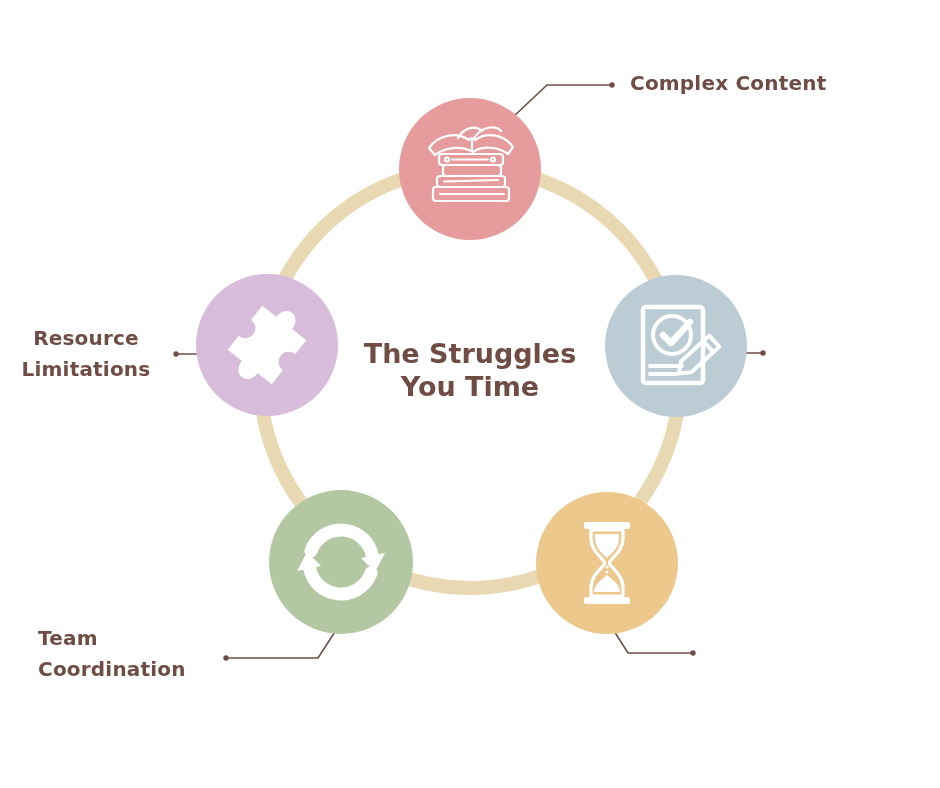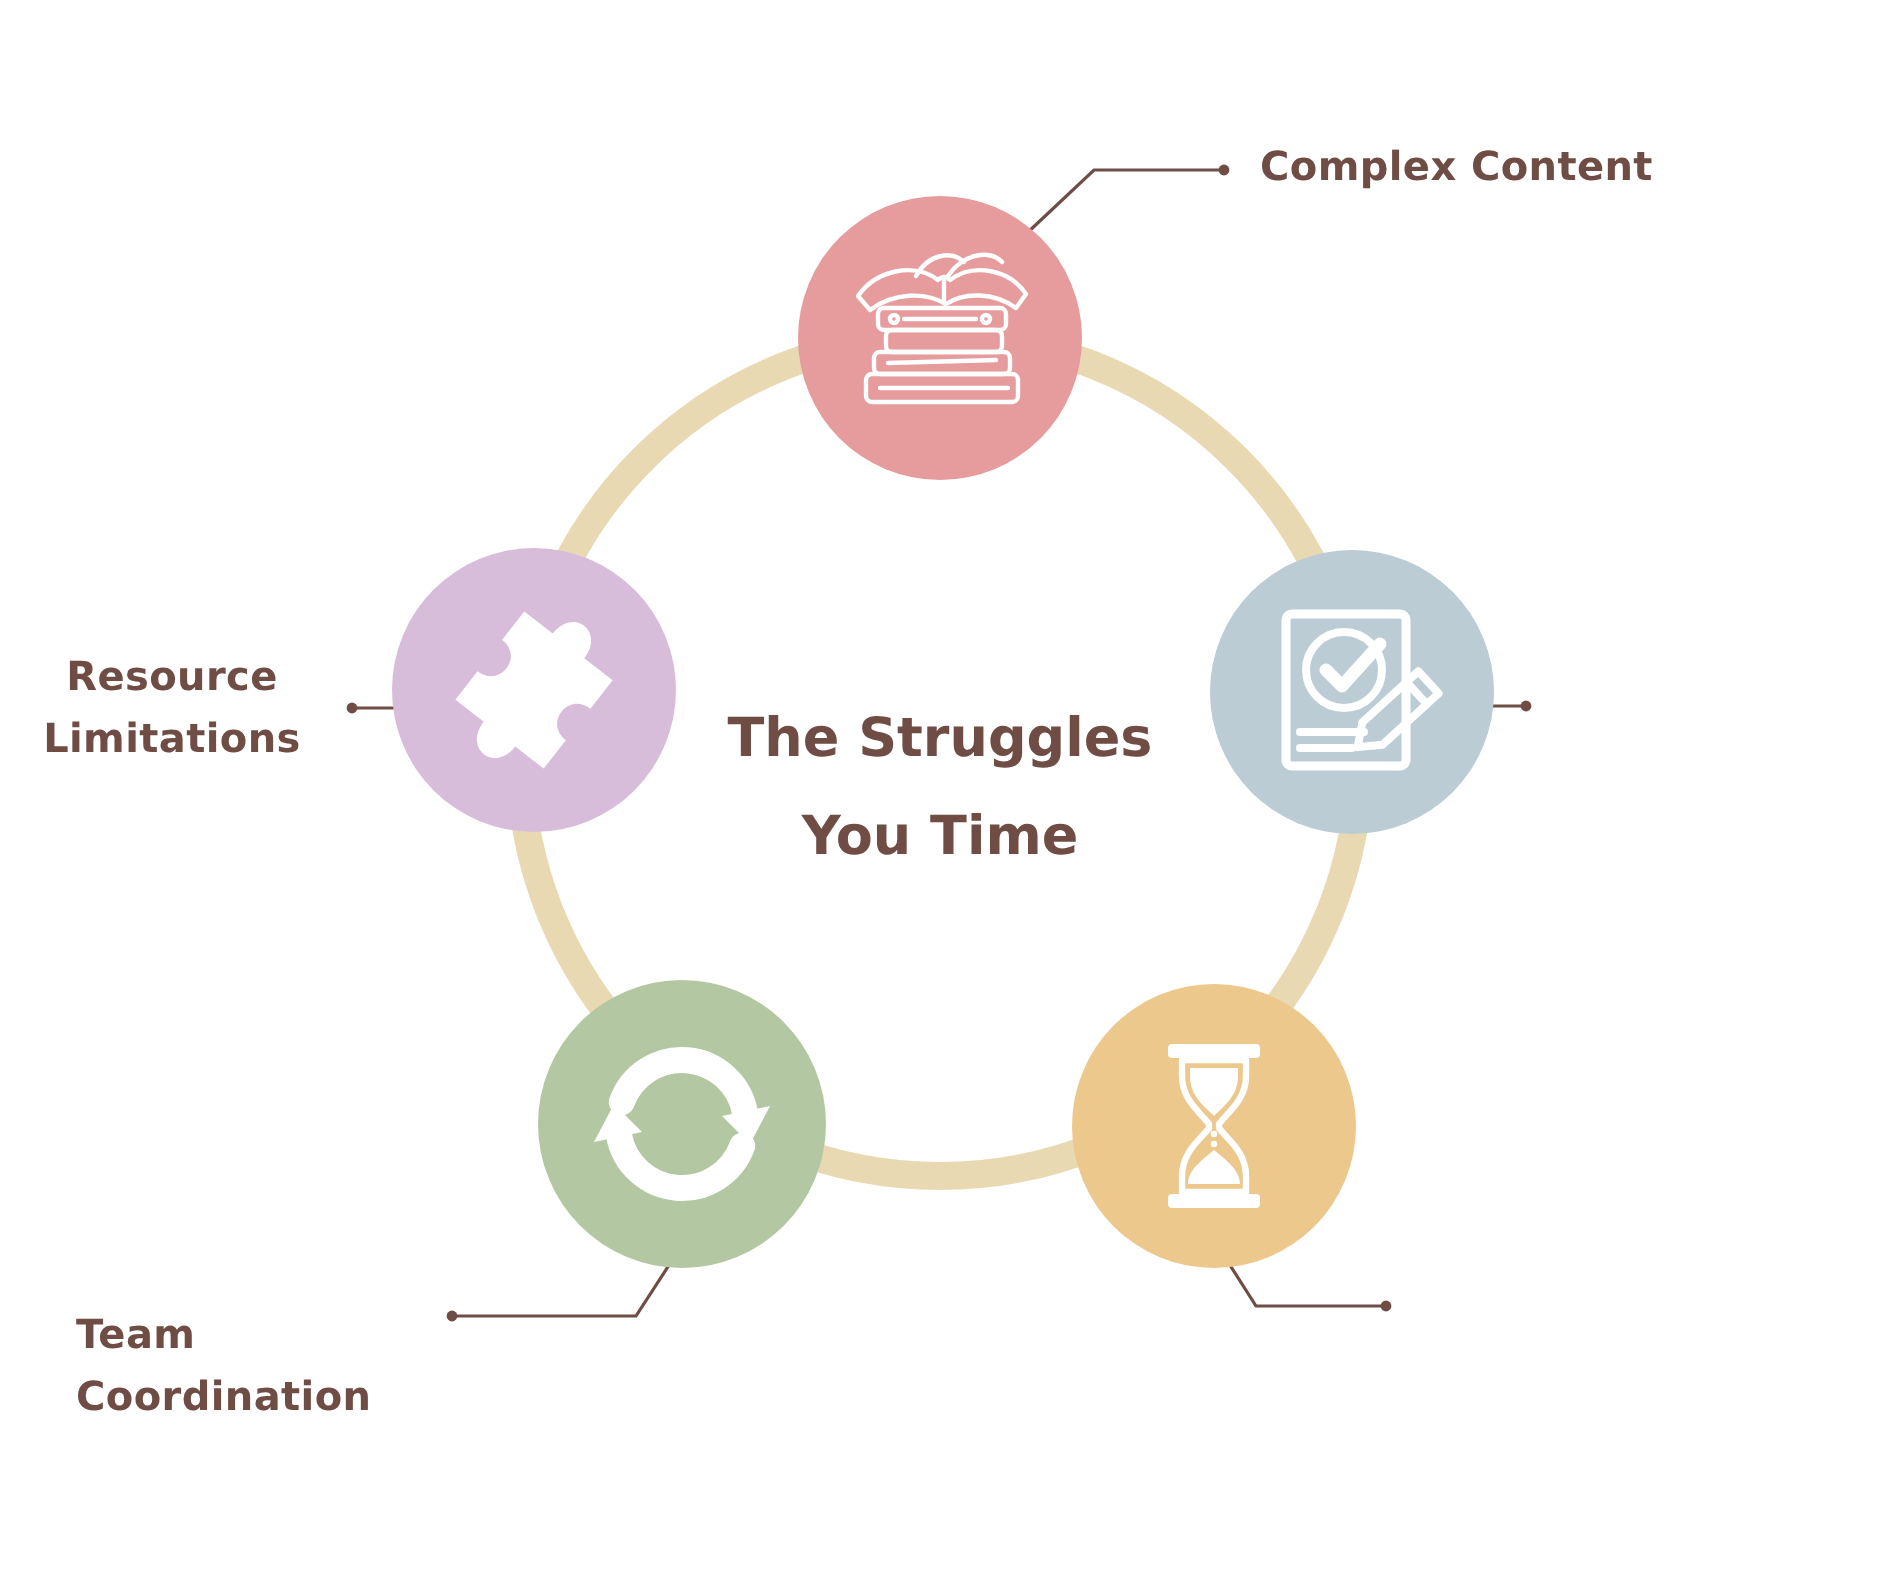--- a/index.html
+++ b/index.html
@@ -41,34 +41,34 @@
     color: var(--text, #6F4D45);
     font-weight: 700;
     font-size: 20px;
     line-height: 31px;
     letter-spacing: 0.2px;
   }
   .label span { display: block; }
   .l-complex  { left: 630px; top: 68px;  width: 260px; white-space: nowrap; }
   .l-quality  { left: 777px; top: 330px; width: 160px; }
   .l-time     { left: 711px; top: 620px; width: 200px; }
-  .l-team     { left: 38px;  top: 652px; width: 200px; }
+  .l-team     { left: 38px;  top: 623px; width: 200px; }
   .l-resource { left: -12px; top: 323px; width: 196px; text-align: center; }
 
   .title {
     position: absolute;
     left: 290px; top: 337px;
     width: 360px;
     text-align: center;
     color: var(--text, #6F4D45);
     font-weight: 700;
     font-size: 27px;
     line-height: 33px;
   }
-  .title span { display: block; margin-top: 16px; }
+  .title span { display: block; }
 </style>
 </head>
 <body>
 
 <div class="canvas">
 
   <svg class="diagram-svg" viewBox="0 0 940 788">
 
     <circle class="ring" cx="470" cy="378" r="210"></circle>
 

